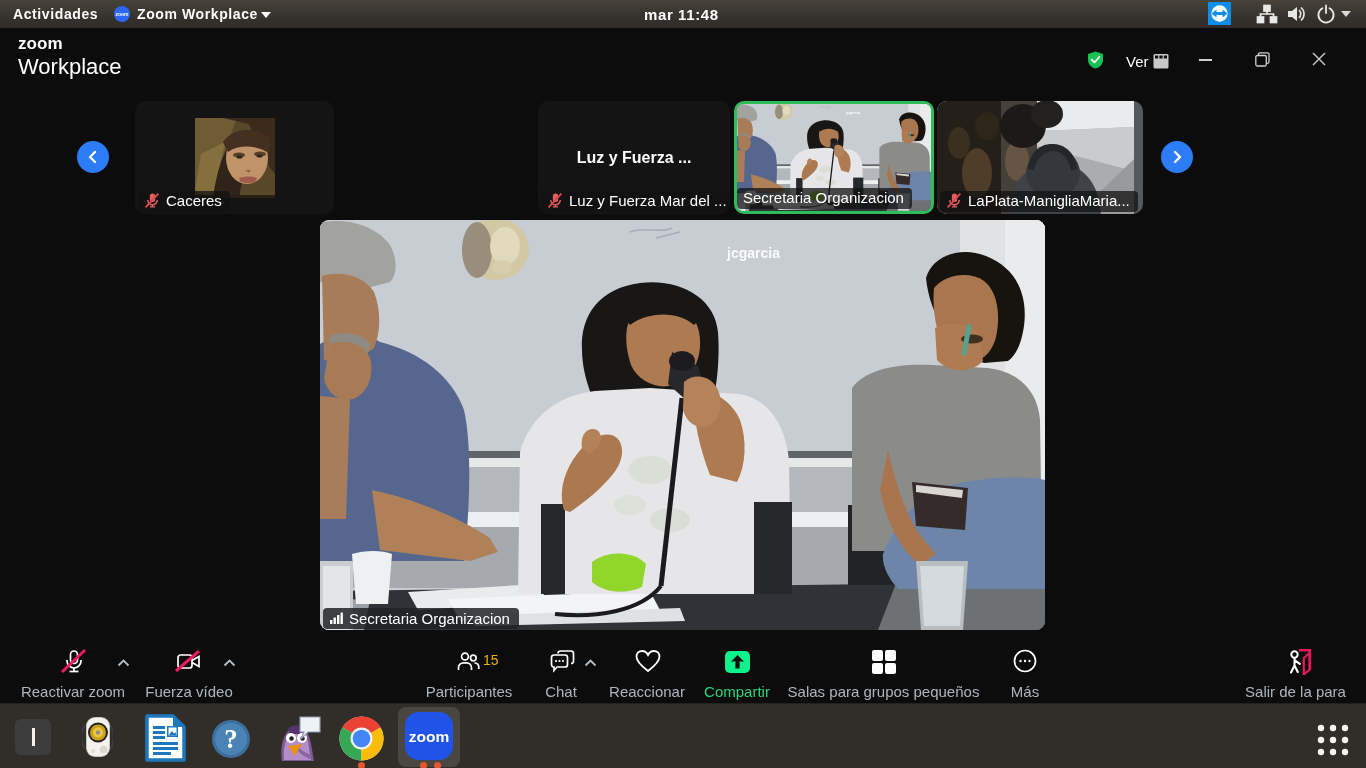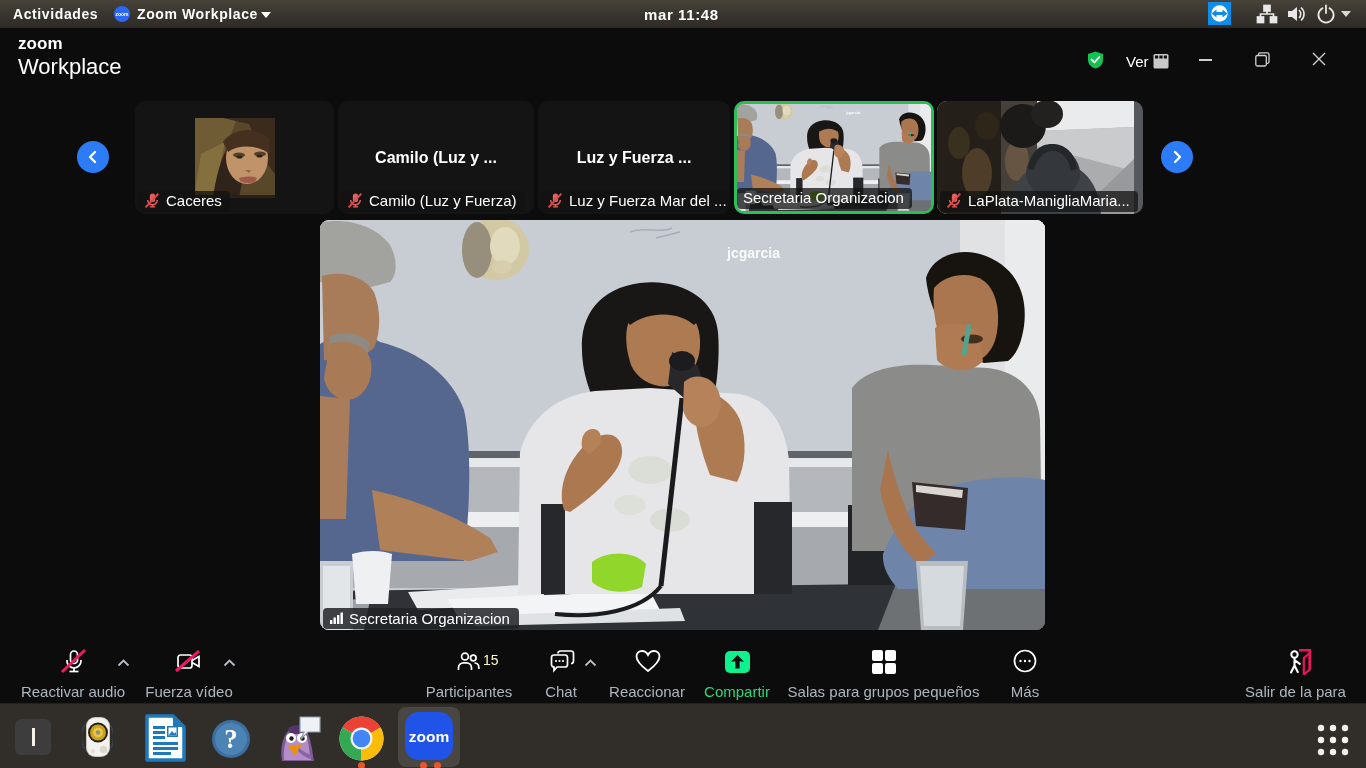--- a/index.html
+++ b/index.html
@@ -97,29 +97,20 @@
       <path d="M44 60 C 50 58 58 58 62 60 L 60 64 C 54 66 48 65 45 63 Z" fill="#a05a49"></path>
       <rect x="0" y="77" width="80" height="3" fill="#2b2017"></rect>
     </svg>
     <div class="tname" style="left:3px; bottom:2px;"><svg width="17" height="17" viewBox="0 0 16 16">
           <g stroke="#e06060" stroke-width="1.4" fill="none">
             <rect x="5.5" y="1.5" width="5" height="8" rx="2.5" fill="#e06060" stroke="none"></rect>
             <path d="M3.5 7.5 A4.5 4.5 0 0 0 12.5 7.5 M8 12 L8 14 M5.5 14 L10.5 14"></path>
             <line x1="1.5" y1="14.5" x2="13.5" y2="1.5" stroke="#dd4848" stroke-width="1.9"></line>
           </g>
         </svg>Caceres</div>
-  </div>
-  <div class="thumb cthumb" style="left:338px; width:196px;">Camilo (Luz y ...
-    <div class="tname" style="left:3px; bottom:2px; font-weight:normal;"><svg width="17" height="17" viewBox="0 0 16 16">
-          <g stroke="#e06060" stroke-width="1.4" fill="none">
-            <rect x="5.5" y="1.5" width="5" height="8" rx="2.5" fill="#e06060" stroke="none"></rect>
-            <path d="M3.5 7.5 A4.5 4.5 0 0 0 12.5 7.5 M8 12 L8 14 M5.5 14 L10.5 14"></path>
-            <line x1="1.5" y1="14.5" x2="13.5" y2="1.5" stroke="#dd4848" stroke-width="1.9"></line>
-          </g>
-        </svg>Camilo (Luz y Fuerza)</div>
   </div>
   <div class="thumb cthumb" style="left:538px; width:192px;">Luz y Fuerza ...
     <div class="tname" style="left:3px; bottom:2px; font-weight:normal;margin-top:8px;"><svg width="17" height="17" viewBox="0 0 16 16">
           <g stroke="#e06060" stroke-width="1.4" fill="none">
             <rect x="5.5" y="1.5" width="5" height="8" rx="2.5" fill="#e06060" stroke="none"></rect>
             <path d="M3.5 7.5 A4.5 4.5 0 0 0 12.5 7.5 M8 12 L8 14 M5.5 14 L10.5 14"></path>
             <line x1="1.5" y1="14.5" x2="13.5" y2="1.5" stroke="#dd4848" stroke-width="1.9"></line>
           </g>
         </svg>Luz y Fuerza Mar del ...</div>
   </div>
@@ -267,21 +258,21 @@
     <div class="titem" style="left:22px; width:102px;">
       <svg class="abs" style="left:38px; top:3px;" width="28" height="28" viewBox="0 0 28 28">
         <g stroke="#fff" stroke-width="1.7" fill="none">
           <rect x="10.5" y="3" width="7" height="12.5" rx="3.5"></rect>
           <path d="M7 12 L7 13 A7 7 0 0 0 21 13 L21 12"></path>
           <line x1="14" y1="20" x2="14" y2="23.5"></line>
           <line x1="9.5" y1="23.5" x2="18.5" y2="23.5"></line>
         </g>
         <line x1="2" y1="24" x2="25" y2="2" stroke="#ef1a60" stroke-width="3"></line>
       </svg>
-      <div class="lbl">Reactivar audio</div>
+      <div class="lbl">Reactivar zoom</div>
     </div>
     <svg class="abs" style="left:117px; top:14px;" width="13" height="8" viewBox="0 0 13 8">
         <path d="M1.5 6.5 L6.5 1.5 L11.5 6.5" stroke="#b6bec7" stroke-width="1.8" fill="none"></path>
       </svg>
     <div class="titem" style="left:149px; width:80px;">
       <svg class="abs" style="left:26px; top:5px;" width="28" height="24" viewBox="0 0 28 24">
         <g stroke="#fff" stroke-width="1.7" fill="none">
           <rect x="3" y="5" width="14" height="13" rx="2.5"></rect>
           <path d="M17 10.5 L24 6.5 L24 16.5 L17 12.5"></path>
         </g>
@@ -294,21 +285,21 @@
       </svg>
     <div class="titem" style="left:427px; width:84px;">
       <svg class="abs" style="left:29px; top:5px;" width="24" height="24" viewBox="0 0 24 24">
         <g stroke="#fff" stroke-width="1.7" fill="none">
           <circle cx="9" cy="6.5" r="3.4"></circle>
           <path d="M2.5 20 L2.5 17.5 A5 5 0 0 1 7.5 12.8 L10.5 12.8 A5 5 0 0 1 15.5 17.5 L15.5 20"></path>
           <circle cx="17.3" cy="8" r="2.8"></circle>
           <path d="M18.5 13 L19 13 A4.2 4.2 0 0 1 22.8 17 L22.8 19"></path>
         </g>
       </svg>
-      <div class="abs" style="left:56px; top:7px; color:#fef9c3; font-size:14px;">15</div>
+      <div class="abs" style="left:56px; top:7px; color:#eab308; font-size:14px;">15</div>
       <div class="lbl">Participantes</div>
     </div>
     <div class="titem" style="left:531px; width:60px;">
       <svg class="abs" style="left:19px; top:4px;" width="25" height="25" viewBox="0 0 25 25">
         <g stroke="#fff" stroke-width="1.7" fill="none">
           <path d="M8 4.5 C 8 3 9 2 10.5 2 L 21 2 C 22.5 2 23.5 3 23.5 4.5 L 23.5 12 C 23.5 13.5 22.5 14.5 21 14.5"></path>
           <path d="M1.5 8.5 C 1.5 7 2.5 6 4 6 L 15 6 C 16.5 6 17.5 7 17.5 8.5 L 17.5 15.5 C 17.5 17 16.5 18 15 18 L 7 18 L 4 21.5 L 4 18 C 2.5 18 1.5 17 1.5 15.5 Z" fill="#0c0c0c"></path>
         </g>
         <circle cx="6" cy="12" r="1.1" fill="#fff"></circle>
           <circle cx="9.5" cy="12" r="1.1" fill="#fff"></circle>

